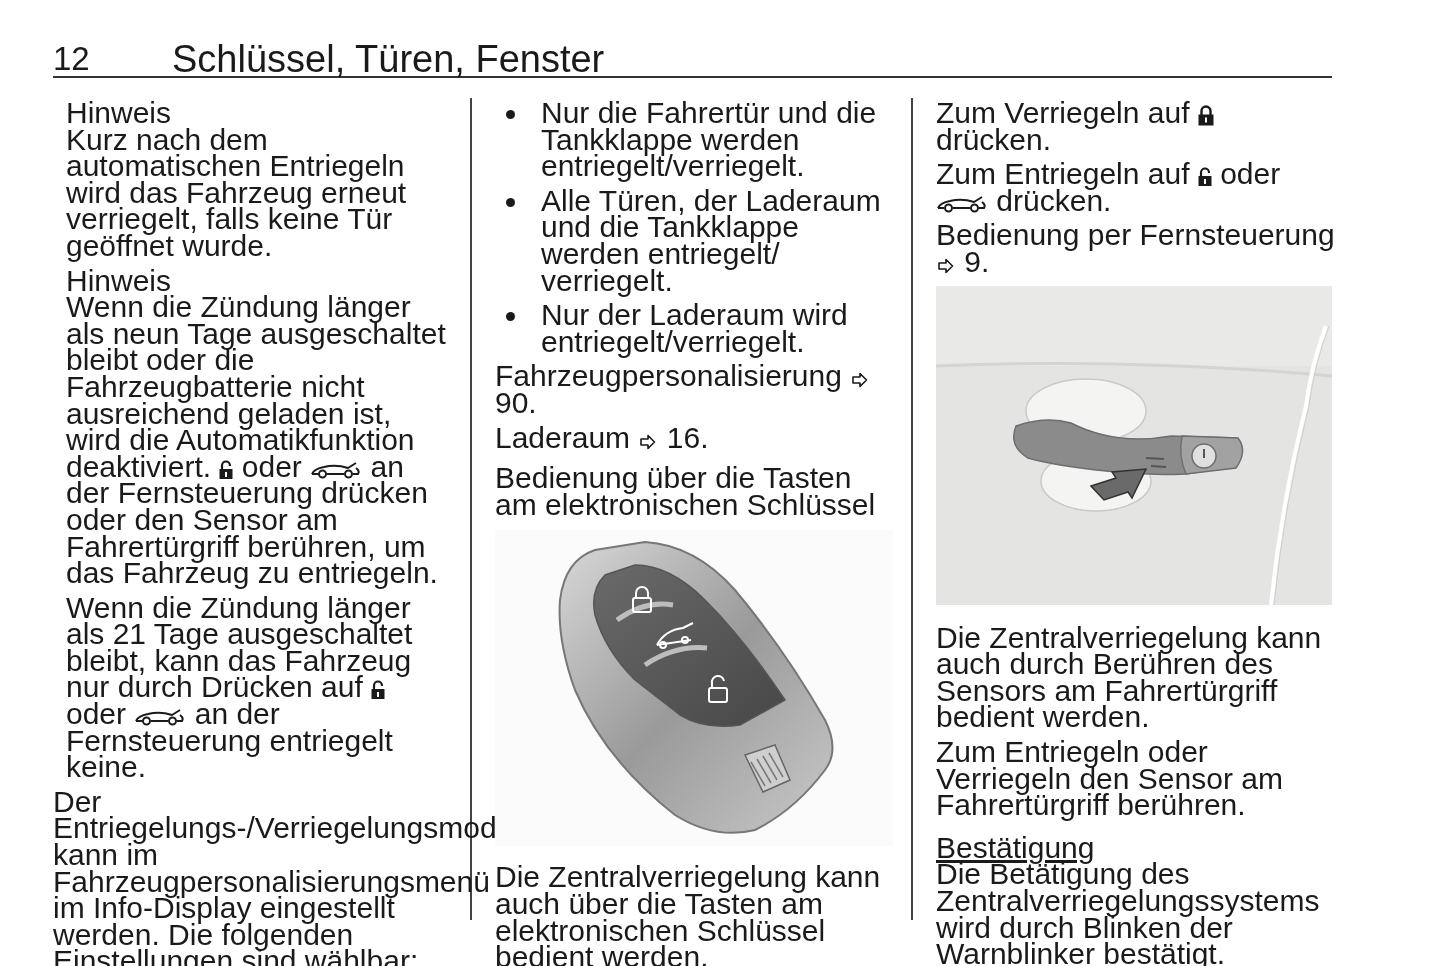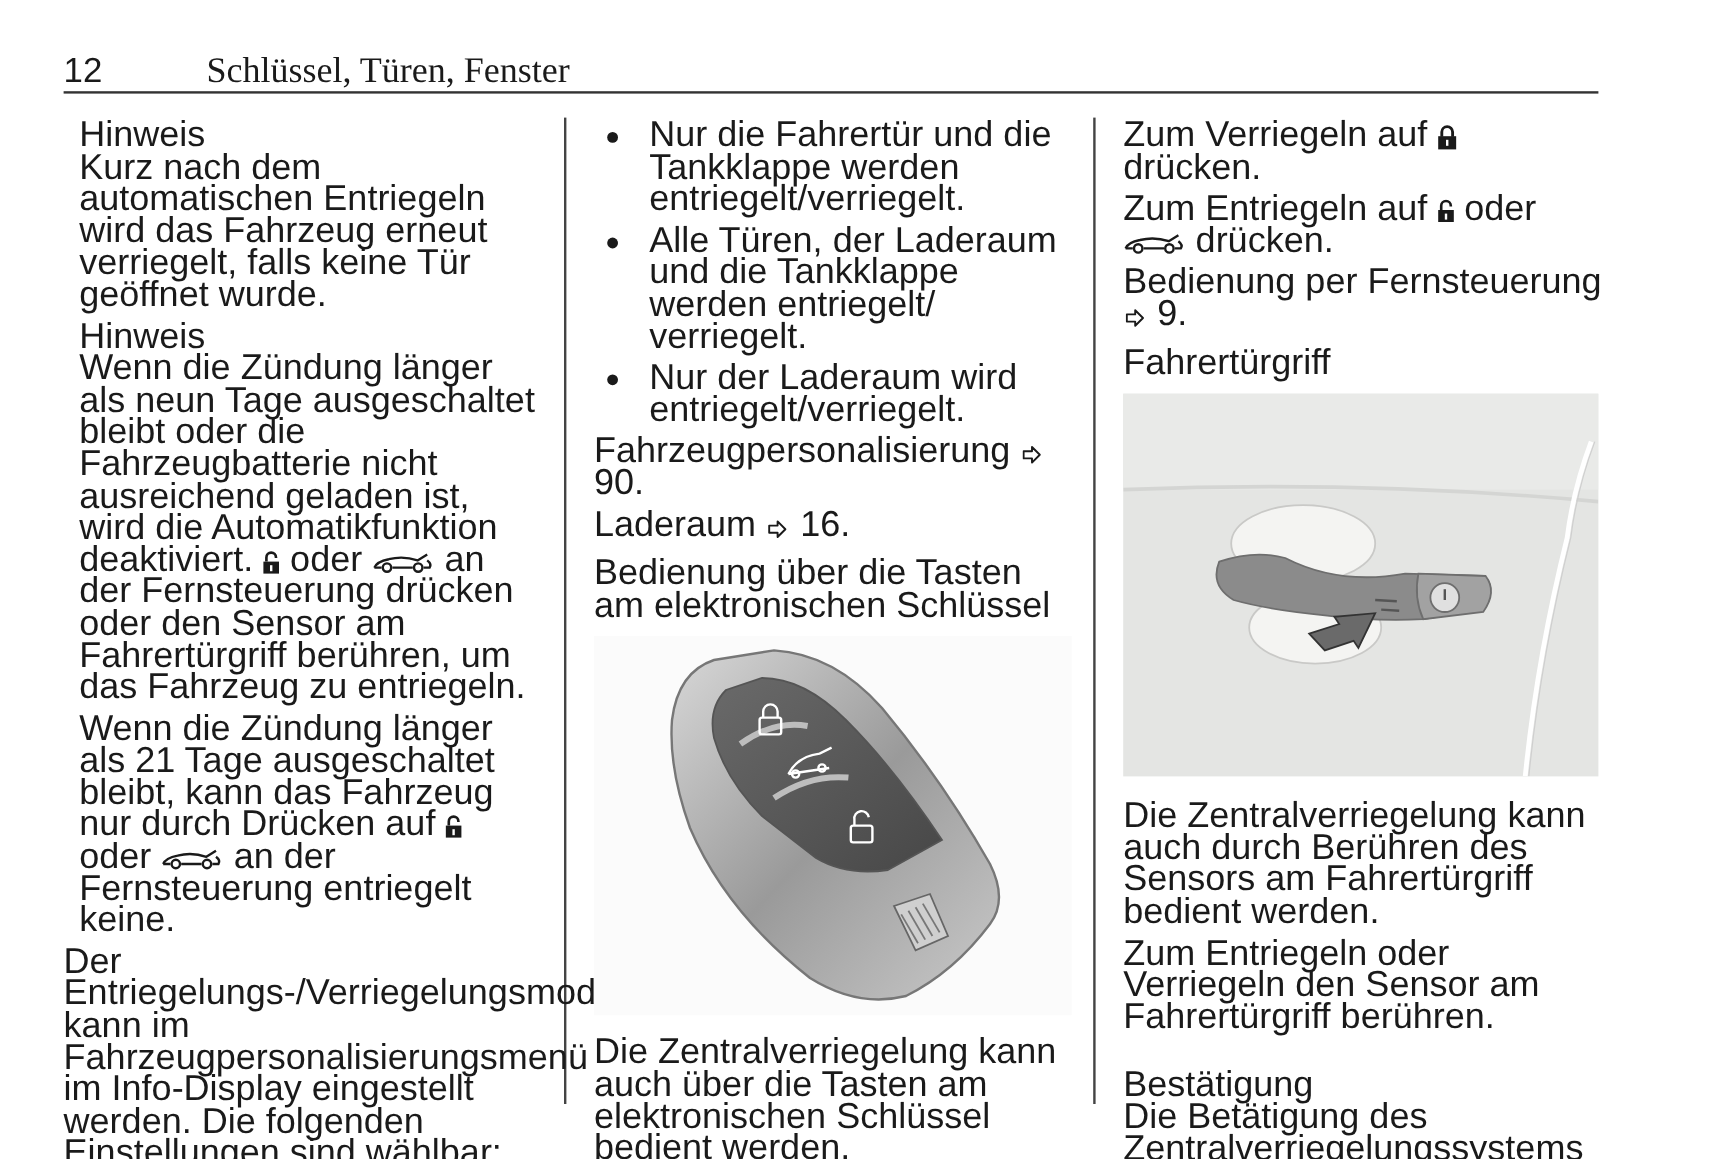--- a/index.html
+++ b/index.html
@@ -1,20 +1,20 @@
 <!DOCTYPE html>
 <html><head>
 <meta charset="utf-8">
 <style>
   html, body { margin:0; padding:0; background:#ffffff; }
   body { width:1445px; height:966px; position:relative; overflow:hidden;
          font-family:"Liberation Sans", sans-serif; color:#1a1a1a; }
   .header { position:absolute; left:53px; top:42px; width:1279px; height:34px; border-bottom:2px solid #333; }
-  .page-num { position:absolute; left:0; top:0; font-size:29px; line-height:34px; }
-  .chapter { position:absolute; left:119px; top:0; font-size:30px; line-height:34px;font-family:Liberation Serif, serif; }
+  .page-num { position:absolute; left:0; top:0; font-size:33px; line-height:34px; }
+  .chapter { position:absolute; left:119px; top:0; font-size:38px; line-height:34px; }
   .col { position:absolute; top:100px; font-size:30px; line-height:26.6px; }
   .col1 { left:53px; width:400px; }
   .col2 { left:495px; width:400px; }
   .col3 { left:936px; width:400px; }
   .divider { position:absolute; top:98px; width:2px; height:822px; background:#444; }
   .d1 { left:470px; } .d2 { left:911px; }
   p { margin:0 0 8px 0; }
   .note { padding-left:13px; }
   .note .h { display:block; }
   .subhead { margin:0; }
@@ -171,21 +171,20 @@
       </svg>
     <span>drücken.</span>
   </p>
   <p>
     <span>Bedienung per Fernsteuerung</span>
     <svg class="ref" width="16" height="16" viewBox="0 0 16 16">
         <path d="M1 5 H8 V1.5 L14.5 8 L8 14.5 V11 H1 Z" fill="none" stroke="#1a1a1a" stroke-width="1.6" stroke-linejoin="round"></path>
       </svg>
     <span>9.</span>
   </p>
-  <p class="sect-title">Fahrertürgriff</p>
 
   <div class="figure fig-door">
     <svg width="396" height="319" viewBox="0 0 396 319">
       <rect x="0" y="0" width="396" height="80" fill="#e9eae8"></rect>
       <path d="M0 80 Q200 72 396 90" stroke="#d4d5d3" stroke-width="3" fill="none"></path>
       <path d="M390 40 Q375 80 370 120 Q345 220 335 319" stroke="#ffffff" stroke-width="4" fill="none"></path>
       <path d="M390 40 Q375 80 370 120 Q345 220 335 319" stroke="#cfcfcf" stroke-width="1" fill="none" transform="translate(3,0)"></path>
       <ellipse cx="150" cy="125" rx="60" ry="32" fill="#f4f4f2" stroke="#c9c9c7" stroke-width="1.5"></ellipse>
       <ellipse cx="160" cy="195" rx="55" ry="30" fill="#f4f4f2" stroke="#c9c9c7" stroke-width="1.5"></ellipse>
       <path d="M80 140 Q110 130 135 137 Q180 160 235 150 L300 152 Q312 160 300 180 L250 188 Q210 190 170 185 Q120 180 92 172 Q72 160 80 140 Z" fill="#8b8b8b" stroke="#6e6e6e" stroke-width="1.5"></path>
@@ -193,15 +192,15 @@
       <circle cx="268" cy="170" r="12" fill="#e0e0e0" stroke="#6e6e6e" stroke-width="1.5"></circle>
       <line x1="268" y1="163" x2="268" y2="172" stroke="#555" stroke-width="2"></line>
       <line x1="210" y1="172" x2="228" y2="173" stroke="#555" stroke-width="2"></line>
       <line x1="215" y1="180" x2="230" y2="181" stroke="#555" stroke-width="2"></line>
       <path d="M155 200 L180 192 L176 186 L210 183 L196 212 L192 206 L168 214 Z" fill="#6a6a6a" stroke="#333" stroke-width="1.5"></path>
     </svg>
   </div>
 
   <p>Die Zentralverriegelung kann auch durch Berühren des Sensors am Fahrertürgriff bedient werden.</p>
   <p>Zum Entriegeln oder Verriegeln den Sensor am Fahrertürgriff berühren.</p>
-  <p class="subhead" style="margin-top:30px;">Bestätigung</p>
+  <p class="subhead" style="margin-top:16px;text-decoration:underline;">Bestätigung</p>
   <p>Die Betätigung des Zentralverriegelungssystems wird durch Blinken der Warnblinker bestätigt.</p>
 </div>
 
 </body></html>

